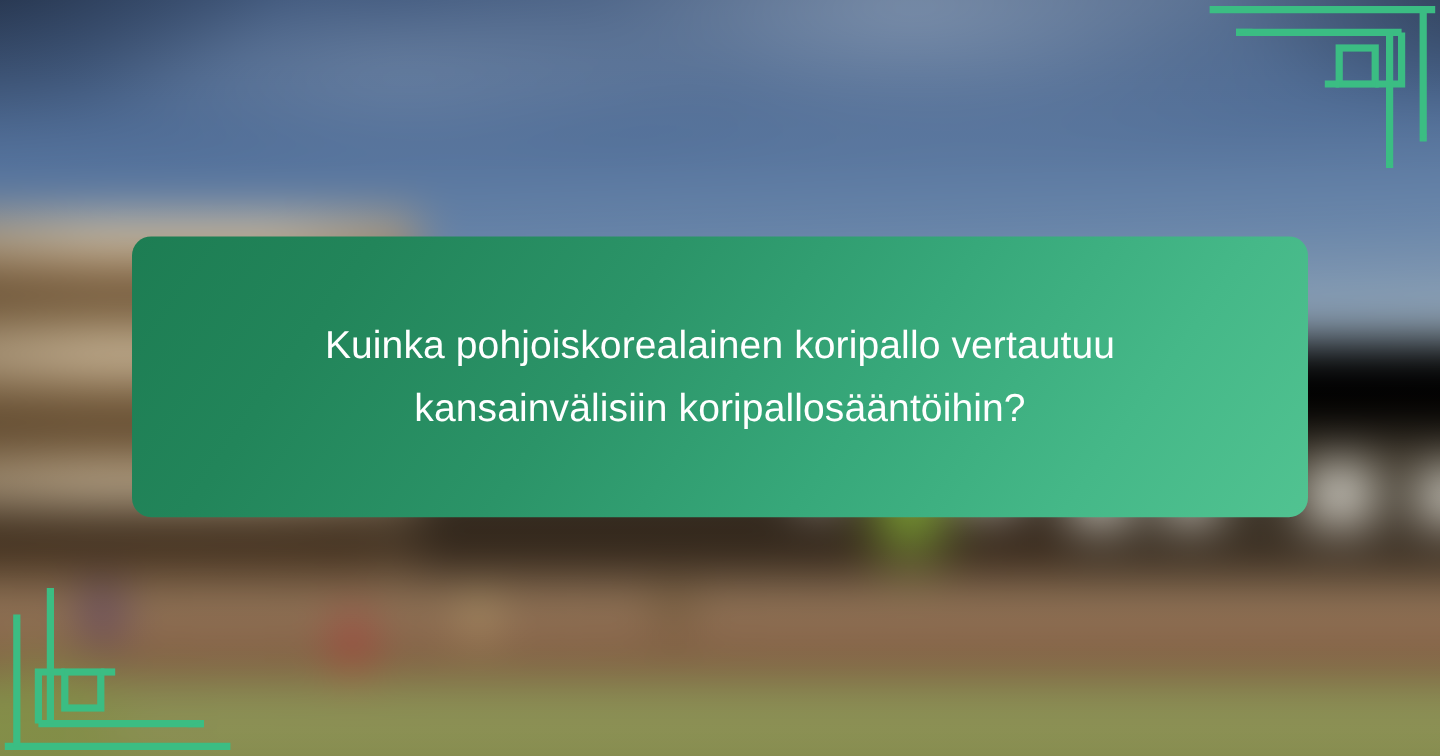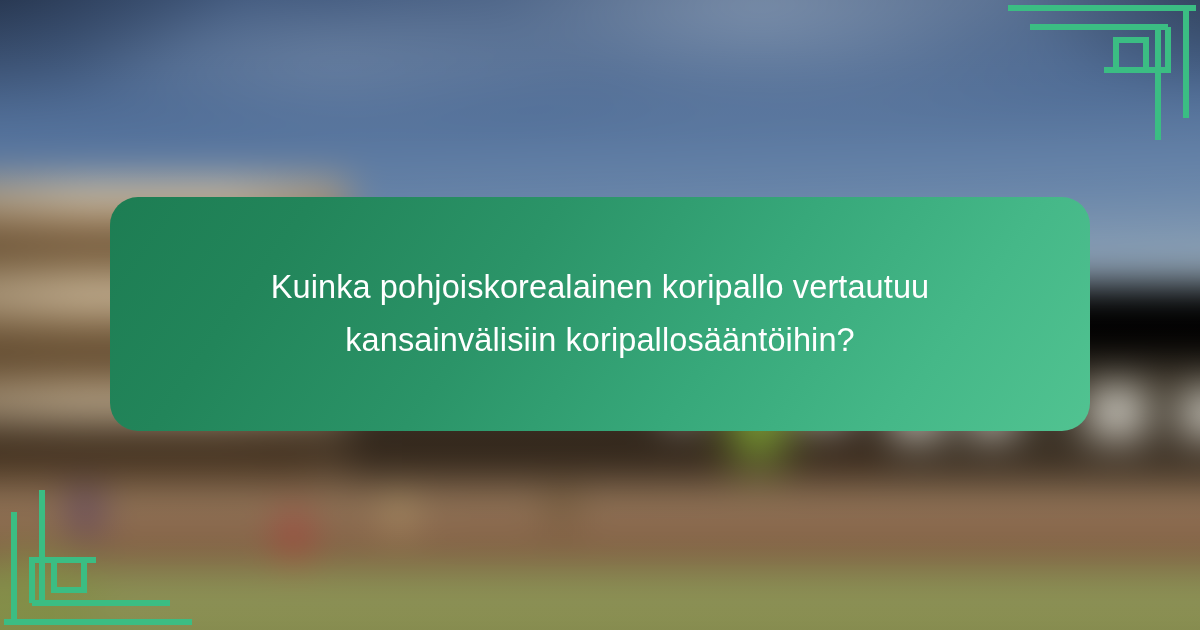--- a/index.html
+++ b/index.html
@@ -146,21 +146,21 @@
   .corner-tr { top: 0; right: 0; }
   .corner-bl { bottom: 0; left: 0; transform: rotate(180deg); }
 
   
   .card {
     position: absolute;
     left: 110px;
     top: 197px;
     width: 980px;
     height: 234px;
-    border-radius: 28px;
+    border-radius: 16px;
     background: linear-gradient(125deg,
         #1d7d53 0%,
         #22855a 18%,
         #2b9468 40%,
         #37a87a 62%,
         #45b888 82%,
         #51c391 100%);
     display: flex;
     align-items: center;
     justify-content: center;

